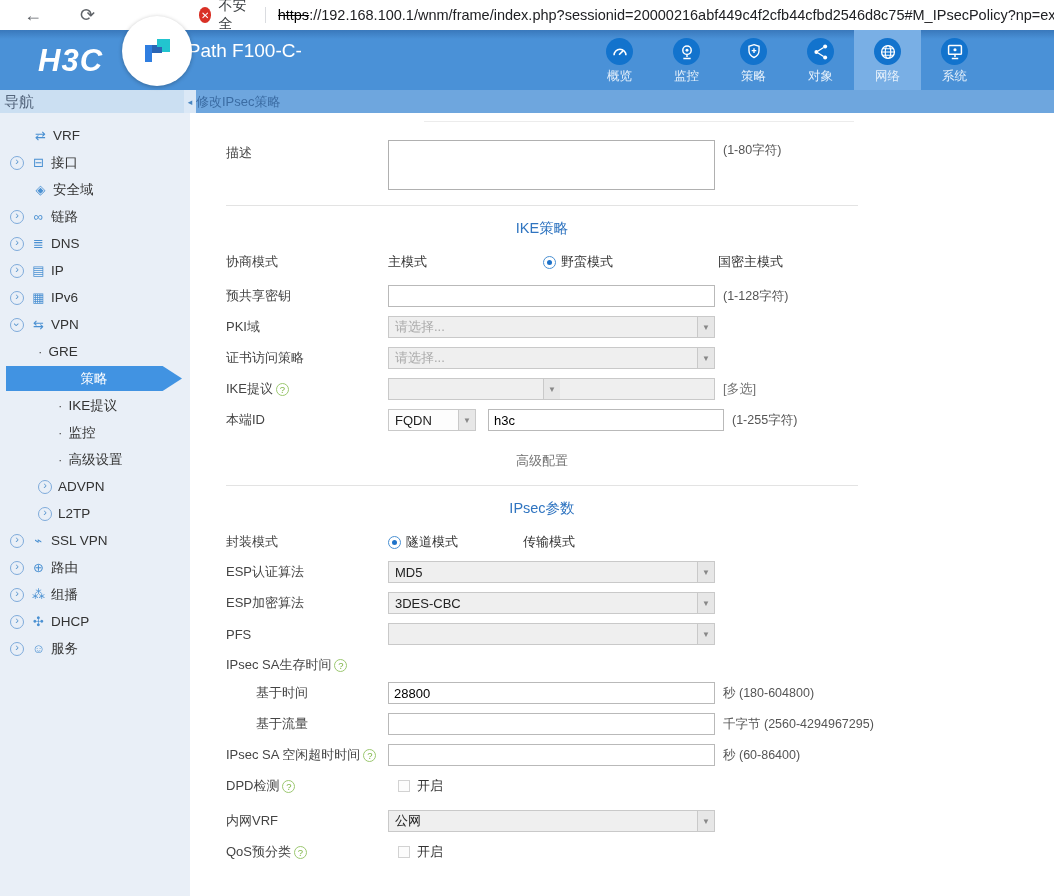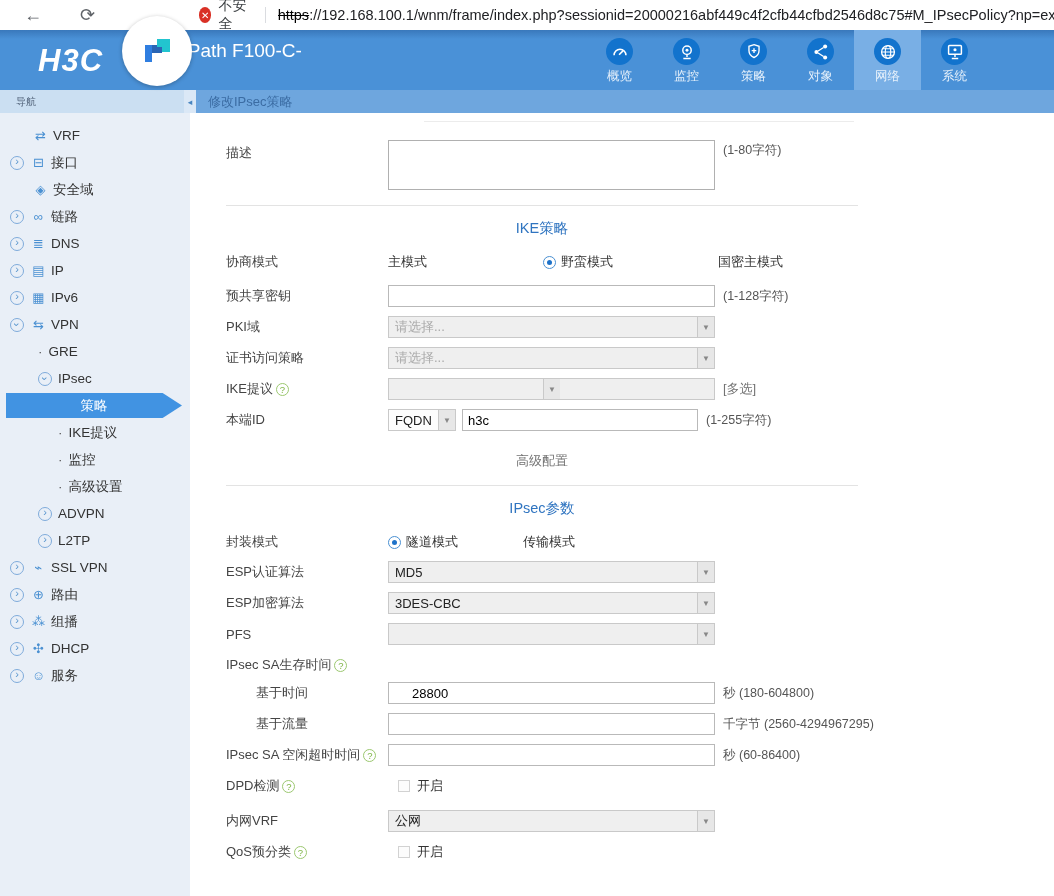--- a/index.html
+++ b/index.html
@@ -26,23 +26,23 @@
            box-shadow:0 1px 4px rgba(0,0,0,.28); display:flex; align-items:center; justify-content:center; z-index:6; }
   .dev-title { color:#fff; font-size:19px; line-height:1.25; width:165px; margin:9px 0 0 52px; }
   .tabs { margin-left:auto; display:flex; padding-right:66px; }
   .tab { width:67px; display:flex; flex-direction:column; align-items:center; justify-content:flex-start; padding-top:8px; cursor:pointer;text-align:right; }
   .tab.active { background:#79afe5; }
   .tab-circle { width:27px; height:27px; border-radius:50%; background:#1273cd; display:flex; align-items:center; justify-content:center; }
   .tab-label { color:#e7f1fb; font-size:12.5px; margin-top:3px; }
 
   
   .navbar { height:23px; display:flex; }
-  .nav-left { width:184px; background:#cbdff2; color:#54657c; font-size:10px; line-height:23px; padding-left:16px; }
+  .nav-left { width:184px; background:#cbdff2; color:#54657c; font-size:15px; line-height:23px; padding-left:4px; }
   .nav-collapse { width:12px; background:#dbe8f6; color:#4a86c0; font-size:9px; display:flex; align-items:center; justify-content:center; cursor:pointer; }
-  .crumb { flex:1; background:#6ea6de; color:#3b6ca3; font-size:13px; line-height:23px; padding-left:12px; }
+  .crumb { flex:1; background:#6ea6de; color:#3b6ca3; font-size:13px; line-height:23px; padding-left:0; }
 
   
   .page-body { display:flex; height:783px; }
   .sidebar { width:190px; background:#e9eff7; padding-top:9px; flex-shrink:0; }
   .main { flex:1; background:#fff; padding:8px 0 0 36px; }
 
   
   .nav-item { height:27px; display:flex; align-items:center; font-size:13.5px; color:#333; cursor:pointer; }
   .expand { width:14px; height:14px; border:1px solid #7fabdb; border-radius:50%; color:#5b97cf; font-size:11px;
             display:flex; align-items:center; justify-content:center; margin-right:6px; flex-shrink:0; }
@@ -54,27 +54,27 @@
                 display:flex; align-items:center; justify-content:center; cursor:pointer;
                 clip-path:polygon(0 0,89% 0,100% 50%,89% 100%,0 100%); }
 
   
   .inner { width:660px; }
   .top-cut { border-top:1px solid #ececec; width:430px; margin-left:198px; }
   .frow { display:flex; align-items:center; margin-bottom:9px; min-height:22px; }
   .flabel { width:162px; font-size:13px; color:#444; flex-shrink:0; display:flex; align-items:center; }
   .flabel.indent { padding-left:30px; }
   textarea.desc { width:327px; height:50px; border:1px solid #b0b0b0; resize:none; font-family:inherit; font-size:13px; padding:3px 5px; }
-  input.text { width:327px; height:22px; border:1px solid #b9b9b9; font-size:13px; padding:0 23px; }
+  input.text { width:327px; height:22px; border:1px solid #b9b9b9; font-size:13px; padding:0 5px; }
   .sel { width:327px; height:22px; border:1px solid #c9c9c9; background:#efefef; display:flex; align-items:center; font-size:13px; color:#222; cursor:pointer;justify-content:center; }
   .sel .txt { flex:1; padding-left:6px; overflow:hidden; white-space:nowrap; }
   .sel .arrow { width:17px; align-self:stretch; border-left:1px solid #c9c9c9; background:#e7e7e7; color:#888; font-size:8px;
                 display:flex; align-items:center; justify-content:center; }
   .sel.ph .txt { color:#aaa; }
-  .sel.small { width:68px; margin-right:6px; background:#fdfdfd; }
+  .sel.small { width:88px; margin-right:12px; background:#fdfdfd; }
   input.mid { width:236px; height:22px; border:1px solid #b9b9b9; font-size:13px; padding:0 5px; }
   .hint { font-size:12.5px; color:#555; margin-left:8px; white-space:nowrap; }
   .sect-title { color:#2f74c0; font-size:14.5px; text-align:center; width:632px; margin:13px 0; }
   .divider { border-top:1px solid #e3e3e3; width:632px; margin-top:15px; }
   .opt { display:flex; align-items:center; font-size:13px; color:#333; }
   .radio { width:13px; height:13px; border:1px solid #4a90d2; border-radius:50%; background:#fff; margin-right:5px; position:relative; flex-shrink:0; }
   .radio::after { content:""; position:absolute; inset:3px; background:#1d72c9; border-radius:50%; }
   .chk { width:12px; height:12px; border:1px solid #d2d2d2; background:#fcfcfc; margin-right:7px; flex-shrink:0; }
   .help { width:13px; height:13px; border-radius:50%; border:1px solid #9cc870; color:#7cb342; background:#fff; font-size:9.5px;
           display:inline-flex; align-items:center; justify-content:center; margin-left:3px; flex-shrink:0; }
@@ -224,26 +224,20 @@
         <span class="expand open">
           <span>›</span>
         </span>
         <span class="nav-glyph">⇆</span>
         <span>VPN</span>
       </div>
       <div class="nav-item" style="padding-left: 38px;">
         <span class="bullet">·</span>
         <span>GRE</span>
       </div>
-      <div class="nav-item" style="padding-left: 38px;">
-        <span class="expand open">
-          <span>›</span>
-        </span>
-        <span>IPsec</span>
-      </div>
       <div class="nav-ribbon">
         <span>策略</span>
       </div>
       <div class="nav-item" style="padding-left: 58px;">
         <span class="bullet">·</span>
         <span>IKE提议</span>
       </div>
       <div class="nav-item" style="padding-left: 58px;">
         <span class="bullet">·</span>
         <span>监控</span>

